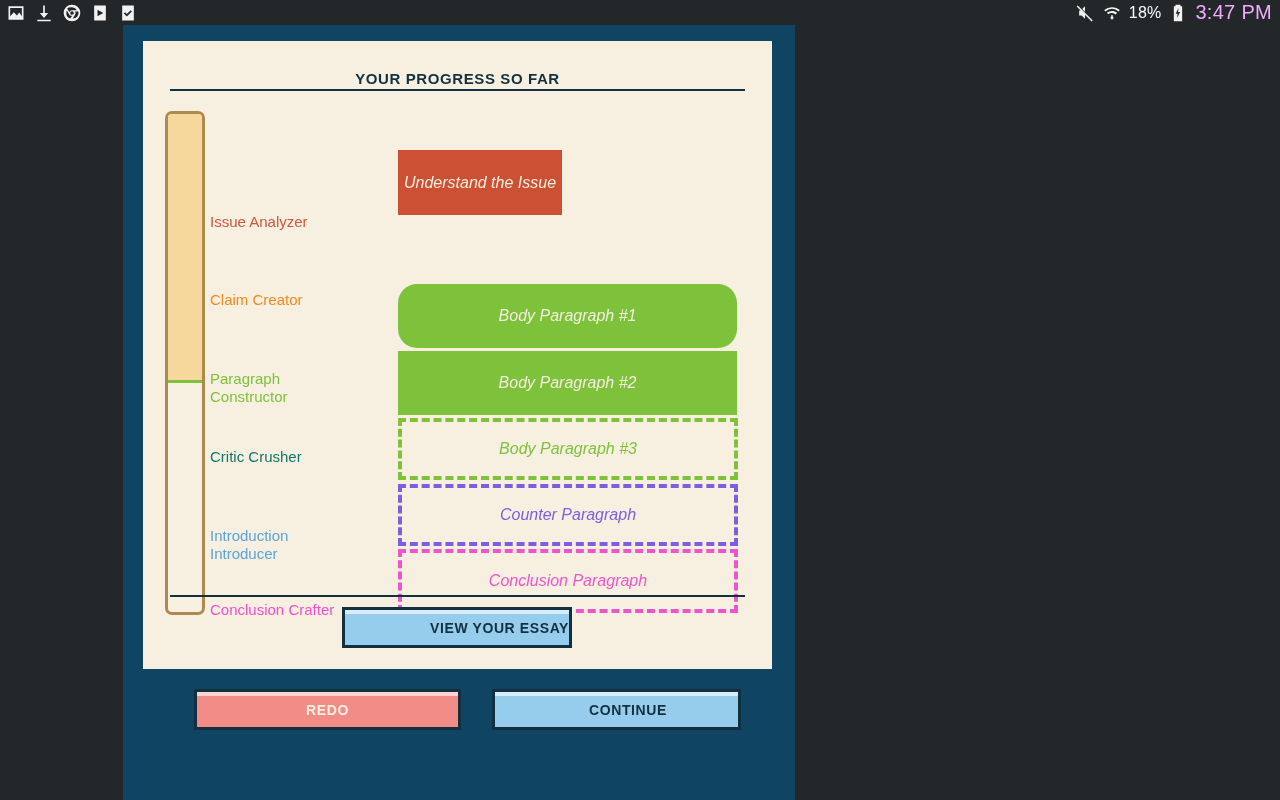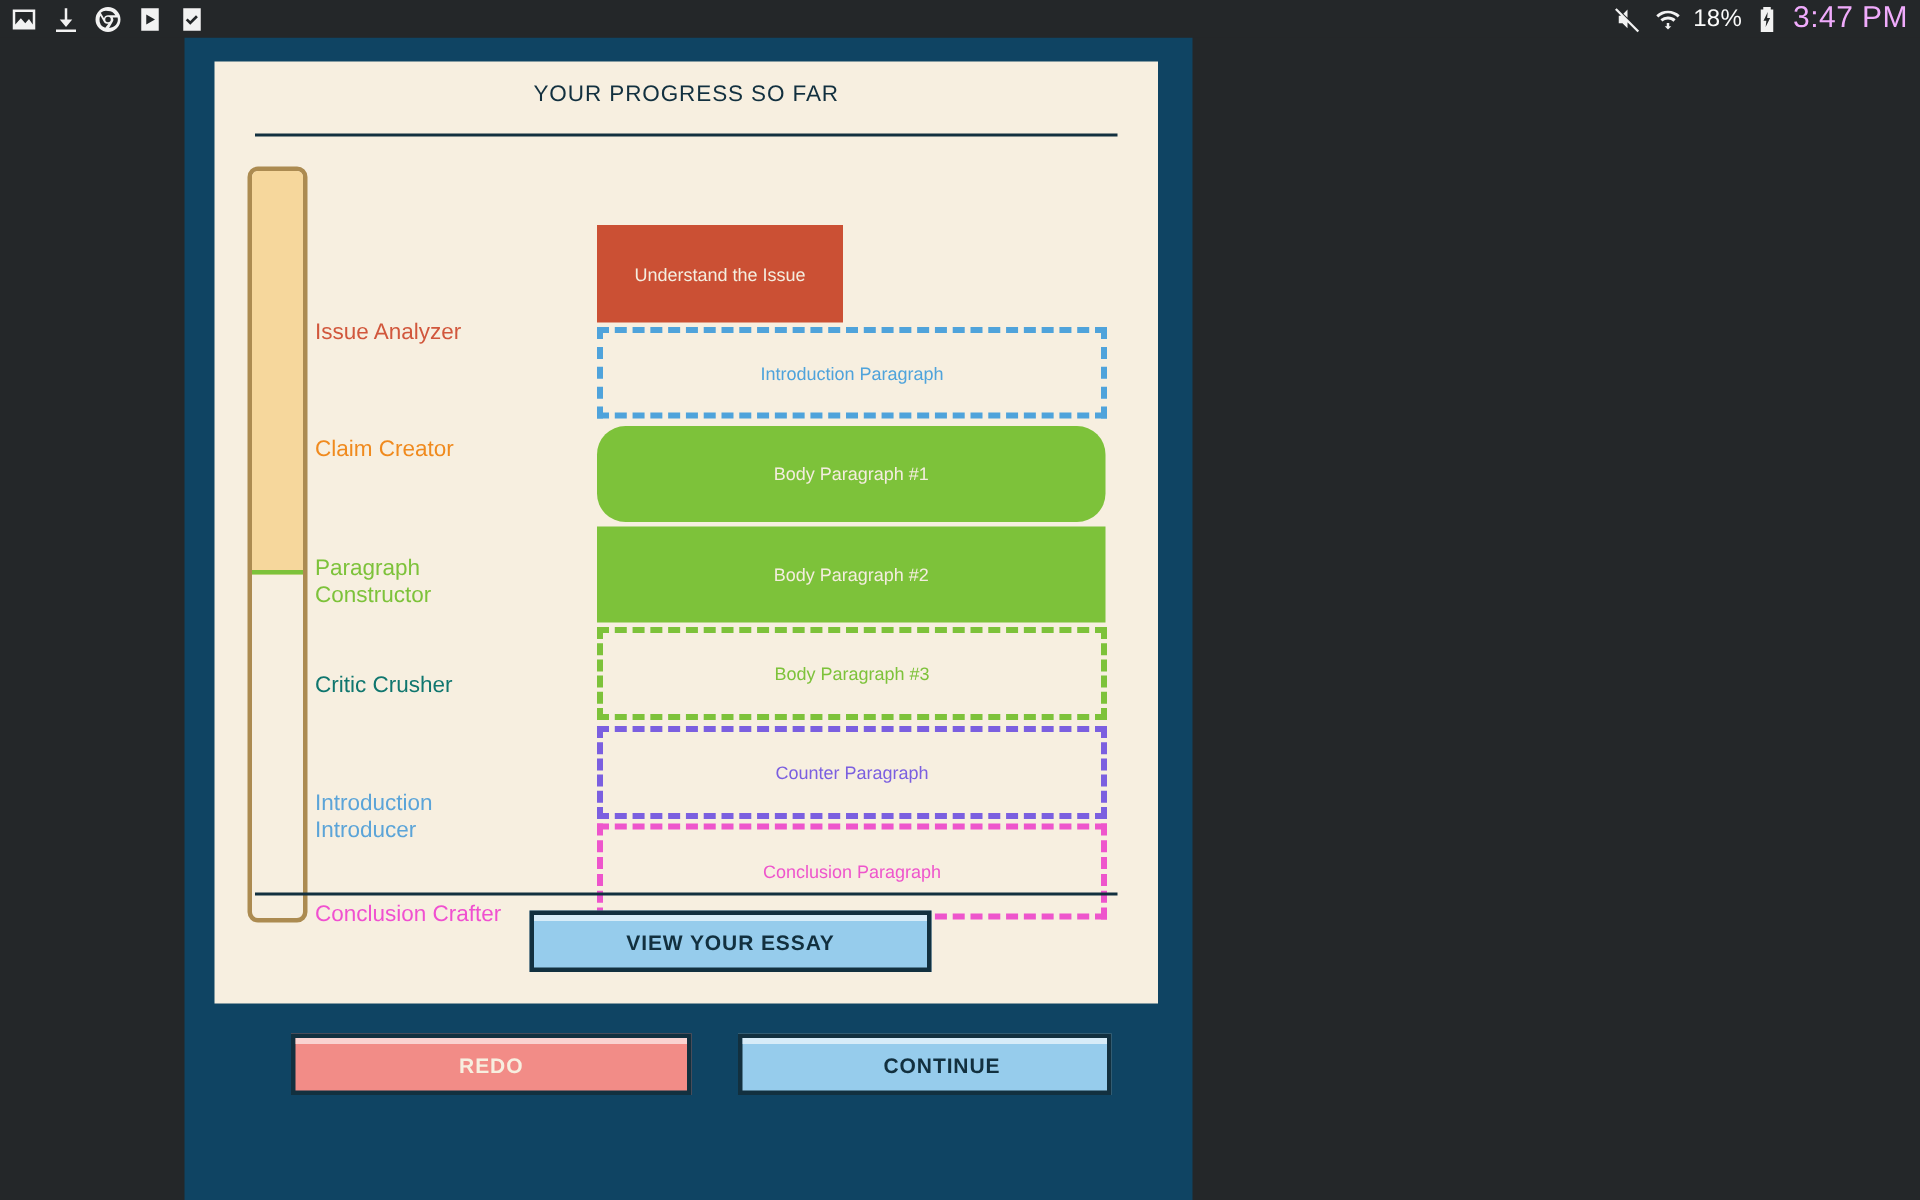--- a/index.html
+++ b/index.html
@@ -38,23 +38,23 @@
   
   .card {
     position: absolute; left: 143px; top: 41px;
     width: 629px; height: 628px;
     background: #F7EFE0;
   }
   .card-title {
     text-align: center;
     color: #12303F;
     font-size: 15px;
-    font-weight: normal;
+    font-weight: bold;
     letter-spacing: .6px;
-    padding-top: 13px;
+    padding-top: 29px;
   }
   .divider {
     position: absolute; left: 27px; width: 575px; height: 2px;
     background: #12303F;
   }
   .divider.top { top: 48px; }
   .divider.bottom { top: 554px; }
 
   
   .rail {
@@ -77,41 +77,42 @@
     position: absolute; left: 0;
     font-size: 15px; line-height: 18px;
     white-space: pre-line;
   }
 
   
   .blocks { position: absolute; left: 255px; top: 64px; width: 345px; height: 520px; }
   .block {
     position: absolute;
     display: flex; align-items: center; justify-content: center;
-    font-size: 12px;
+    font-size: 16px;
     text-align: center;
+    font-style: italic;
   }
   .block.filled { color: #F4EDDF; }
   .block.outline { background: transparent; }
 
   
   .btn {
     position: absolute;
     border: 3px solid #12303F;
     display: flex; align-items: center; justify-content: center;
     font-size: 14px; font-weight: bold; letter-spacing: .6px;
     cursor: pointer;
   }
   .btn .hl {
     position: absolute; left: 0; top: 0; width: 100%; height: 4px;
     background: rgba(255,255,255,.62);
   }
   .btn-view {
-    left: 210px; top: 566px; width: 268px; height: 41px;
-    background: #96CCEC; color: #12303F;
+    left: 199px; top: 566px; width: 230px; height: 41px;
+    background: #96CCEC; color: #12303F; justify-content: flex-end;
   }
   .btn-redo {
     left: 177px; top: 689px; width: 267px; height: 41px;
     background: #F28C87; color: #F7EFE0; margin-left: 17px;
   }
   .btn-continue {
     left: 492px; top: 689px; width: 249px; height: 41px;
     background: #96CCEC; color: #12303F; padding-left: 23px;
   }
 </style>
@@ -167,21 +168,20 @@
       <div class="stage" style="top: 186px; color: rgb(240, 138, 30);">Claim Creator</div>
       <div class="stage" style="top: 265px; color: rgb(125, 194, 58);">Paragraph
 Constructor</div>
       <div class="stage" style="top: 343px; color: #0f766e;">Critic Crusher</div>
       <div class="stage" style="top: 422px; color: rgb(91, 164, 216);">Introduction
 Introducer</div>
       <div class="stage" style="top: 496px; color: rgb(240, 80, 208);">Conclusion Crafter</div>
     </div>
   <div class="blocks">
       <div class="block filled" style="left: 0px; top: 45px; width: 164px; height: 65px; background: rgb(203, 80, 52);">Understand the Issue</div>
-      <div class="block outline" style="left: 0px; top: 113px; width: 340px; height: 61px; border: 4px dashed rgb(79, 163, 219); color: rgb(79, 163, 219);">Introduction Paragraph</div>
       <div class="block filled" style="left: 0px; top: 179px; width: 339px; height: 64px; background: rgb(125, 194, 58); border-radius: 19px;">Body Paragraph #1</div>
       <div class="block filled" style="left: 0px; top: 246px; width: 339px; height: 64px; background: rgb(125, 194, 58);">Body Paragraph #2</div>
       <div class="block outline" style="left: 0px; top: 313px; width: 340px; height: 62px; border: 4px dashed rgb(125, 194, 58); color: rgb(125, 194, 58);">Body Paragraph #3</div>
       <div class="block outline" style="left: 0px; top: 379px; width: 340px; height: 62px; border: 4px dashed rgb(123, 95, 224); color: rgb(123, 95, 224);">Counter Paragraph</div>
       <div class="block outline" style="left: 0px; top: 444px; width: 340px; height: 64px; border: 4px dashed rgb(238, 85, 204); color: rgb(238, 85, 204);">Conclusion Paragraph</div>
     </div>
 
   <div class="divider bottom"></div>
 
   <div class="btn btn-view">

